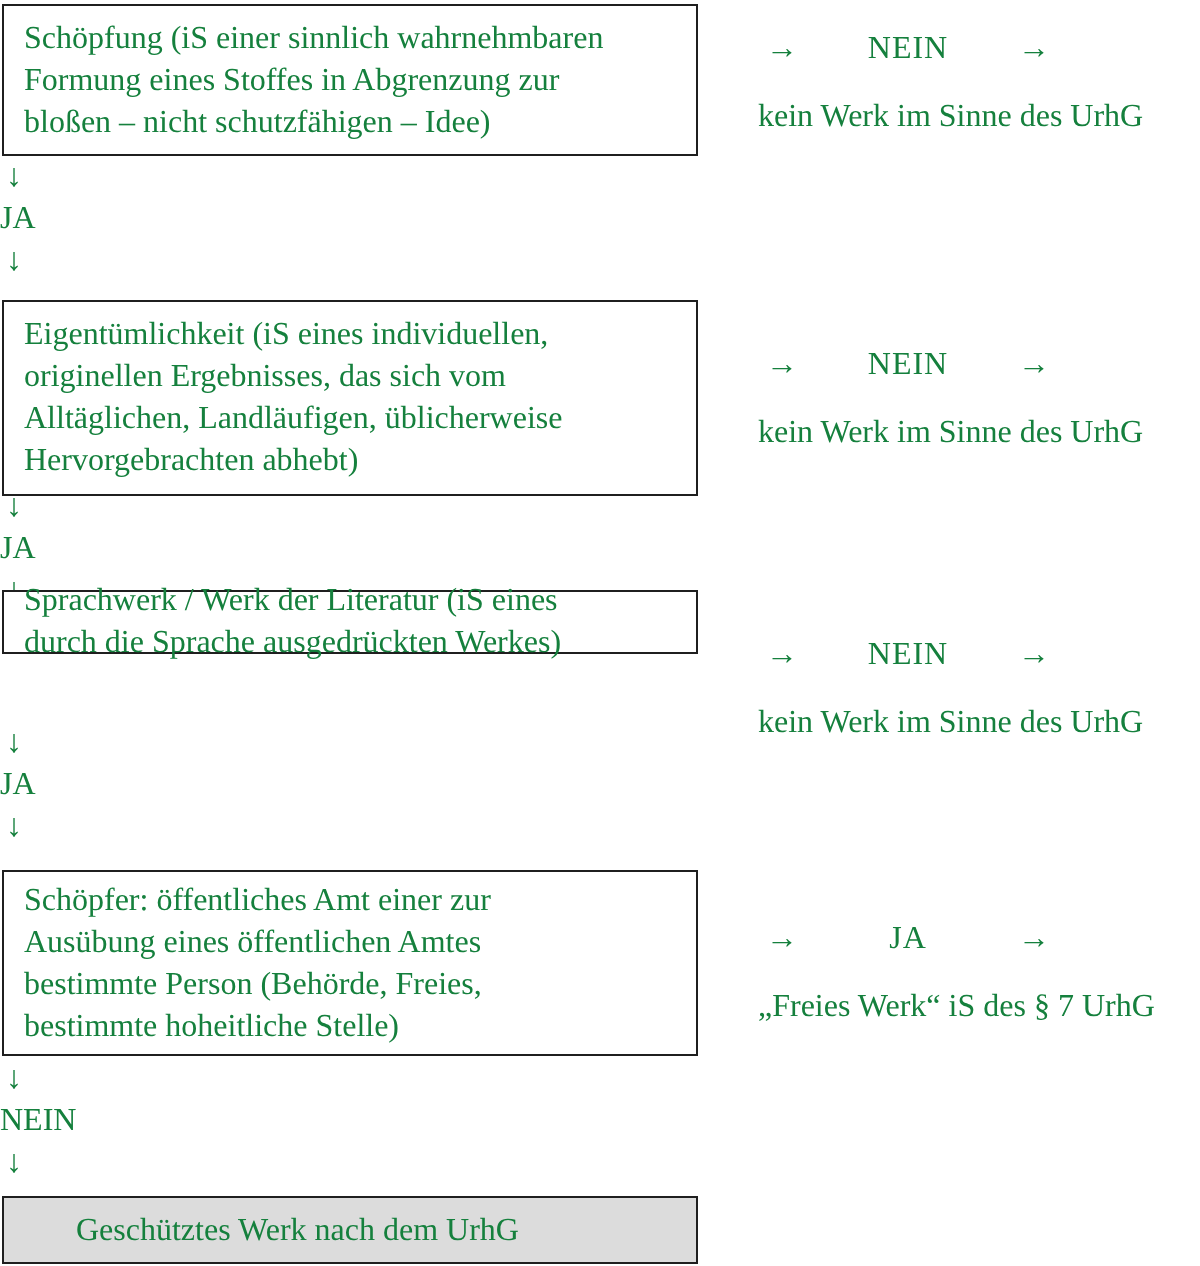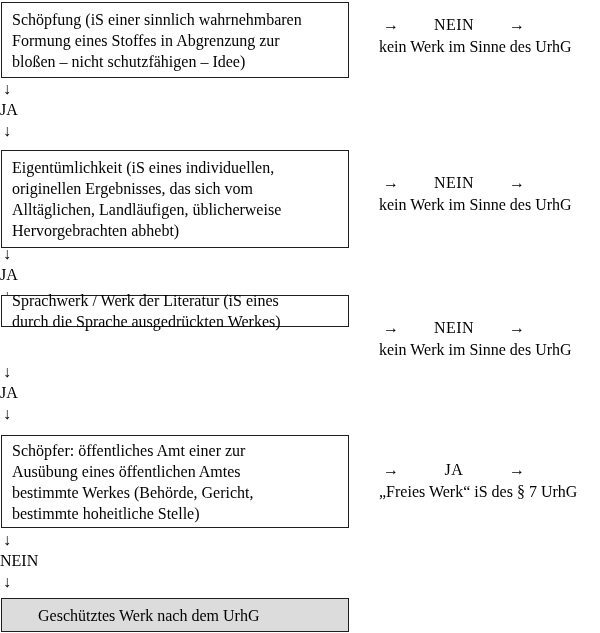--- a/index.html
+++ b/index.html
@@ -5,21 +5,21 @@
   html, body {
     margin: 0;
     padding: 0;
     background: #ffffff;
   }
   .canvas {
     position: relative;
     width: 600px;
     height: 633px;
     background: #ffffff;
-    color: #000000;
+    color: #15803d;
     font-family: "Liberation Serif", "DejaVu Serif", serif;
     overflow: hidden;
   }
   .fbox {
     position: absolute;
     left: 1px;
     width: 348px;
     box-sizing: border-box;
     border: 1px solid #1f1f1f;
     background: #ffffff;
@@ -65,20 +65,21 @@
     align-items: baseline;
     padding-left: 4px;
   }
   .decision-line .answer {
     width: 110px;
     text-align: center;
     letter-spacing: 0.5px;
   }
   .decision-result {
     white-space: nowrap;
+    margin-top: 12px;
   }
 </style>
 </head>
 <body>
 
 <div class="canvas">
 
   <div class="fbox" style="top:2px;height:76px">
     <span class="bline">Schöpfung (iS einer sinnlich wahrnehmbaren</span>
     <span class="bline">Formung eines Stoffes in Abgrenzung zur</span>
@@ -138,21 +139,21 @@
 
   <div class="connector" style="top:362px">
     <span class="arr">↓</span>
     <span class="lbl">JA</span>
     <span class="arr">↓</span>
   </div>
 
   <div class="fbox" style="top:435px;height:93px">
     <span class="bline">Schöpfer: öffentliches Amt einer zur</span>
     <span class="bline">Ausübung eines öffentlichen Amtes</span>
-    <span class="bline">bestimmte Werkes (Behörde, Gericht,</span>
+    <span class="bline">bestimmte Person (Behörde, Freies,</span>
     <span class="bline">bestimmte hoheitliche Stelle)</span>
   </div>
 
   <div class="decision" style="top:459px">
     <div class="decision-line">
       <span>→</span>
       <span class="answer">JA</span>
       <span>→</span>
     </div>
     <div class="decision-result">„Freies Werk“ iS des § 7 UrhG</div>

